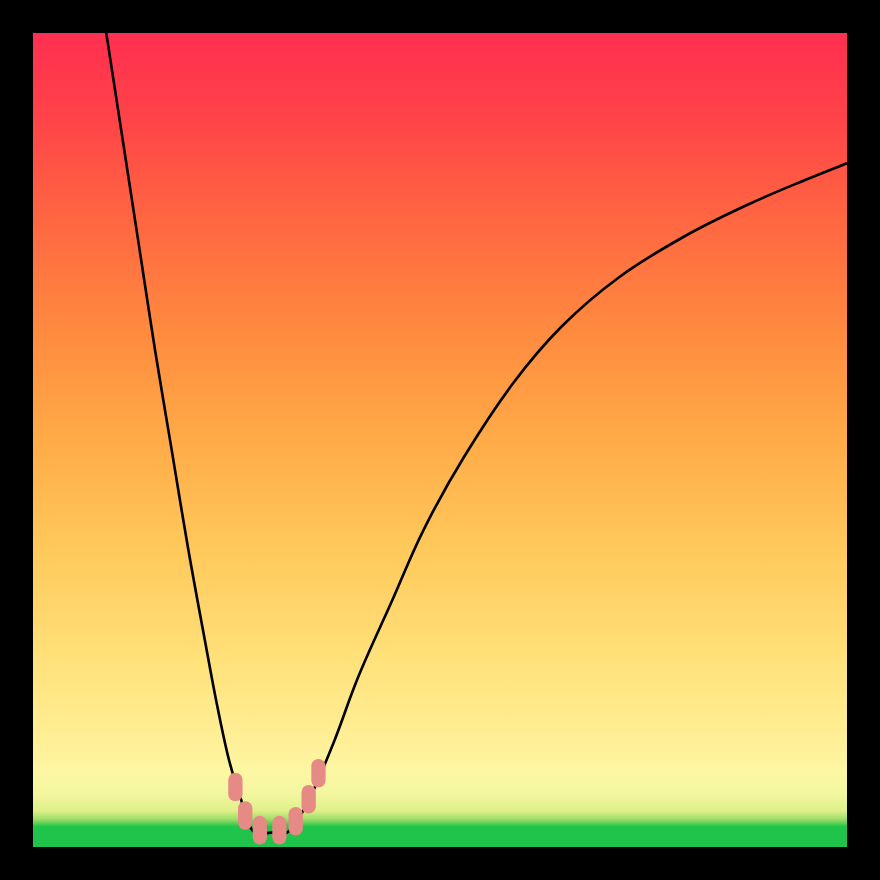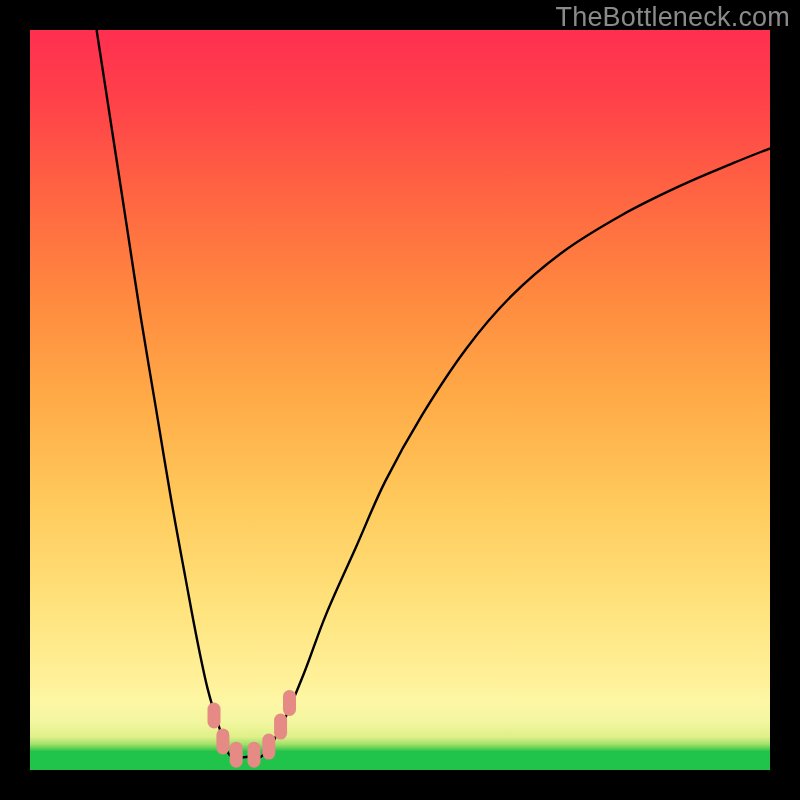--- a/index.html
+++ b/index.html
@@ -55,21 +55,20 @@
     position: absolute;
     left: 0;
     top: 0;
   }
 </style>
 </head>
 <body>
 
 <div class="wrap">
 
-  <div class="watermark">TheBottleneck.com</div>
 
   <div class="plot">
 
     <svg class="curve" width="740" height="740" viewBox="0 0 740 740">
       <path id="curvePath" d="M 66.6 0.0 C 69.3 17.3, 76.1 61.6, 81.4 96.2 C 86.7 130.8, 90.9 157.8, 96.2 192.4 C 101.5 227.0, 105.7 255.3, 111.0 288.6 C 116.3 321.9, 120.5 345.4, 125.8 377.4 C 131.1 409.4, 135.3 435.6, 140.6 466.2 C 145.9 496.8, 150.7 522.3, 155.4 547.6 C 160.1 572.9, 162.5 586.8, 166.5 606.8 C 170.5 626.8, 173.6 642.6, 177.6 658.6 C 181.6 674.6, 184.7 683.6, 188.7 695.6 C 192.7 707.6, 194.5 719.6, 199.8 725.2 C 205.1 730.8, 212.3 726.7, 218.3 726.7 C 224.3 726.7, 227.1 730.8, 233.1 725.2 C 239.1 719.6, 244.3 710.3, 251.6 695.6 C 258.9 680.9, 265.8 663.8, 273.8 643.8 C 281.8 623.8, 286.7 607.2, 296.0 584.6 C 305.3 562.0, 314.9 542.0, 325.6 518.0 C 336.3 494.0, 343.2 475.4, 355.2 451.4 C 367.2 427.4, 377.5 408.8, 392.2 384.8 C 406.9 360.8, 420.6 339.5, 436.6 318.2 C 452.6 296.9, 463.7 283.7, 481.0 266.4 C 498.3 249.1, 512.8 236.7, 532.8 222.0 C 552.8 207.3, 570.7 197.0, 592.0 185.0 C 613.3 173.0, 631.2 164.7, 651.2 155.4 C 671.2 146.1, 687.0 139.9, 703.0 133.2 C 719.0 126.5, 733.3 121.1, 740.0 118.4" fill="none" stroke="#000000" stroke-width="2.4"></path>
     </svg>
 
     <svg class="blobs" width="740" height="740" viewBox="0 0 740 740">
       <g id="markerGroup">
           <rect x="177.5" y="672.5" width="13" height="26" rx="6.5" ry="6.5" fill="#e58a85"></rect>

